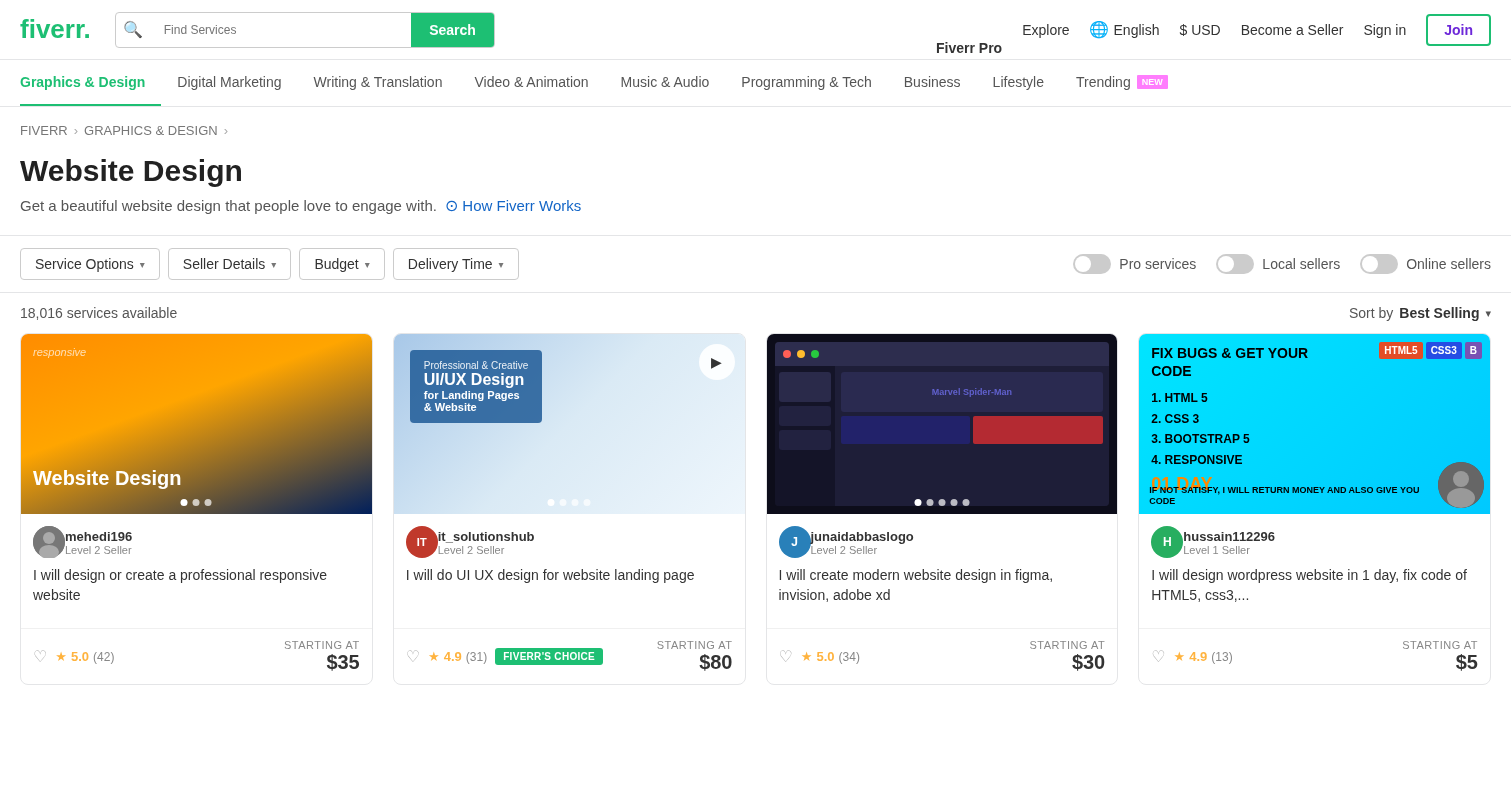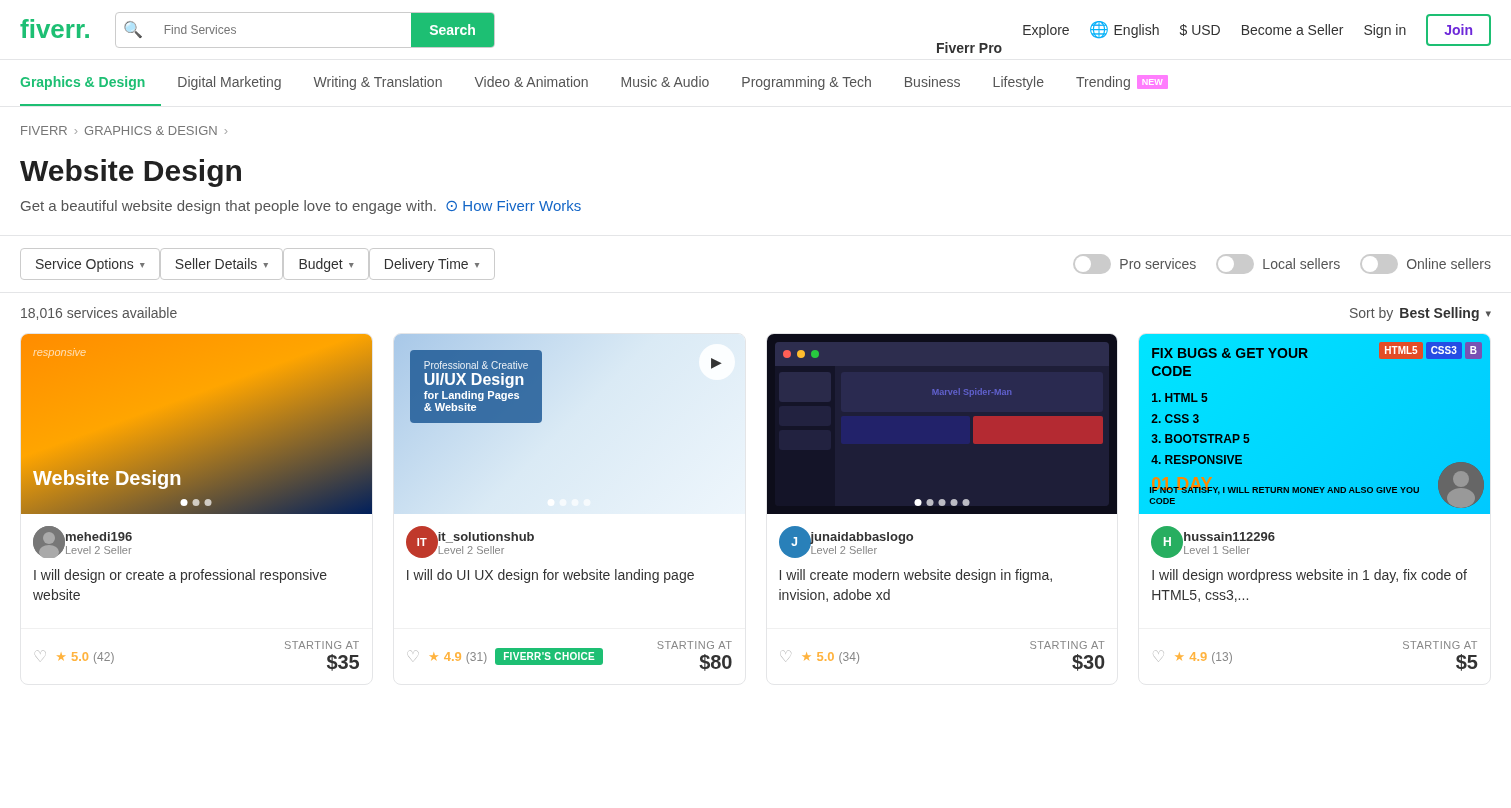--- a/index.html
+++ b/index.html
@@ -31,21 +31,21 @@
     .breadcrumb a { color: #777; text-decoration: none; }
     .breadcrumb .sep { color: #aaa; }
 
     
     .page-title-section { padding: 0 20px 20px; }
     .page-title { font-size: 30px; font-weight: 700; color: #222; margin-bottom: 8px; }
     .page-subtitle { font-size: 15px; color: #555; display: flex; align-items: center; gap: 8px; }
     .how-it-works { color: #1466c7; text-decoration: none; display: flex; align-items: center; gap: 4px; }
 
     
-    .filters { display: flex; align-items: center; padding: 12px 20px; border-top: 1px solid #e4e5e7; border-bottom: 1px solid #e4e5e7; gap: 0; }
+    .filters { display: flex; align-items: center; padding: 12px 20px; border-top: 1px solid #e4e5e7; border-bottom: 1px solid #e4e5e7; gap: 8px; }
     .filter-btn { display: flex; align-items: center; gap: 6px; border: 1px solid #ccc; border-radius: 4px; padding: 7px 14px; font-size: 14px; color: #333; cursor: pointer; background: #fff; }
     .filter-chevron { font-size: 10px; color: #777; }
     .filter-toggles { display: flex; align-items: center; gap: 20px; margin-left: auto; }
     .toggle-group { display: flex; align-items: center; gap: 8px; }
     .toggle { width: 38px; height: 20px; background: #ccc; border-radius: 10px; position: relative; cursor: pointer; }
     .toggle .knob { width: 16px; height: 16px; background: #fff; border-radius: 50%; position: absolute; top: 2px; left: 2px; transition: left 0.2s; }
     .toggle-label { font-size: 14px; color: #555; }
 
     
     .results-bar { display: flex; align-items: center; justify-content: space-between; padding: 12px 20px; }

